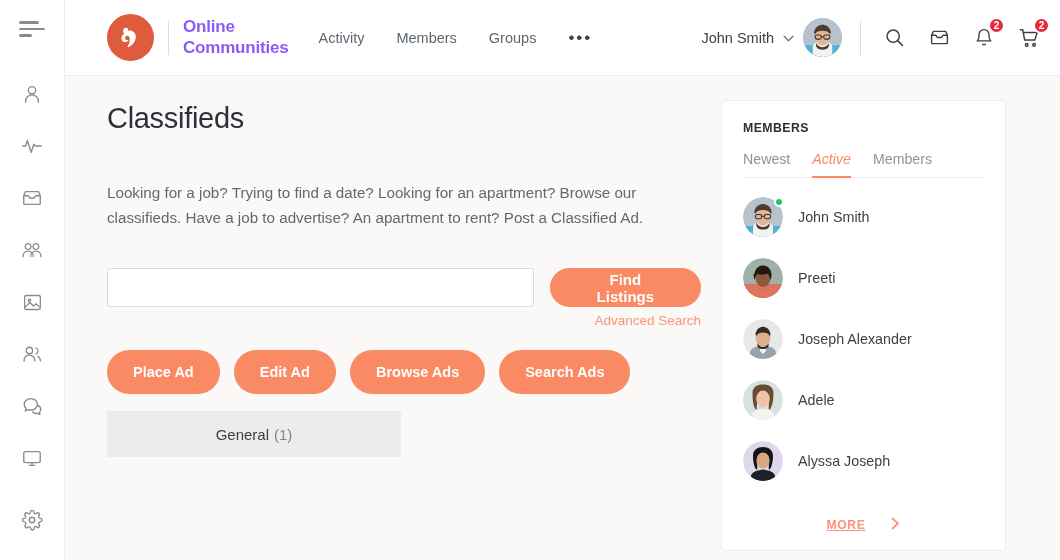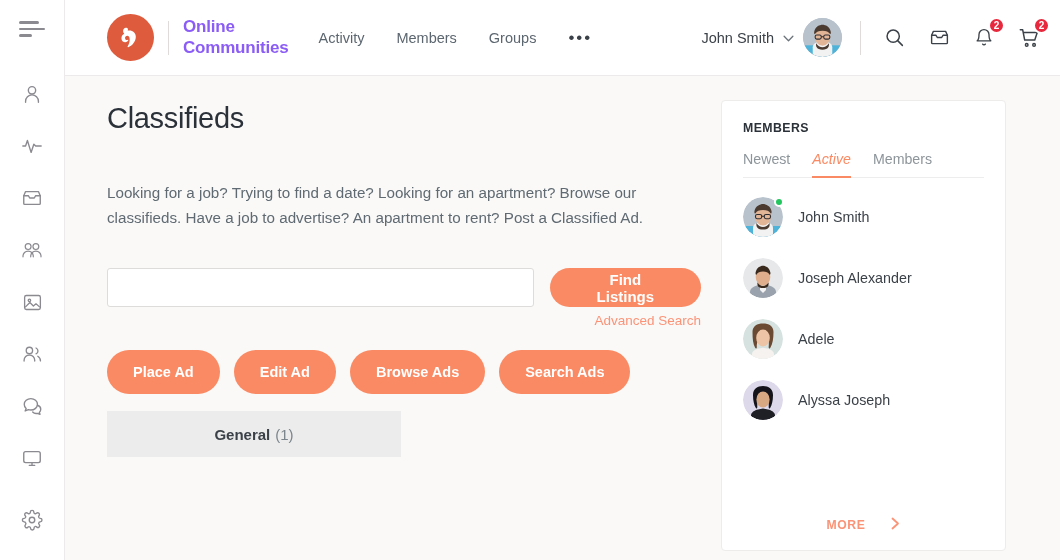--- a/index.html
+++ b/index.html
@@ -135,21 +135,21 @@
     font-family: "Liberation Sans", sans-serif;
     cursor: pointer; white-space: nowrap;
   }
   .cat-bar { margin-top: 17px; display: flex; }
   .cat-tab {
     width: 294px; height: 46px;
     background: #ececec;
     display: flex; align-items: center; justify-content: center;
     font-size: 15px; color: #3b4148; cursor: pointer; gap: 5px;
   }
-  .cat-tab b { font-weight: bold; }
+  .cat-tab b { font-weight: normal; }
   .cat-count { color: #7d868d; font-weight: normal; }
 
   
   .side { width: 285px; flex: 0 0 285px; padding-top: 24px; }
   .card {
     background: #fff;
     border: 1px solid #eeecea;
     border-radius: 4px;
     padding: 20px 21px 0 21px;
     height: 451px;
@@ -184,21 +184,21 @@
   .online-dot {
     position: absolute; top: 0px; right: -1px;
     width: 10px; height: 10px; border-radius: 50%;
     background: #22c55e; border: 2px solid #fff;
   }
   .mname { font-size: 14.3px; color: #3b4148; }
   .card-more {
     display: flex; align-items: center; justify-content: center; gap: 26px;
     padding: 11px 0 17px 0;
     font-size: 12.2px; font-weight: bold; letter-spacing: 0.6px;
-    color: #fb9377; cursor: pointer;
+    color: #fb9377; cursor: pointer; text-decoration: underline;
   }
   .card-more .chev { font-size: 14px; }
 </style>
 </head>
 <body>
 
 <div class="app">
 
   <div class="rail">
     <div class="rail-top">
@@ -444,20 +444,41 @@
                       <rect x="21.3" y="17.5" width="6.2" height="4.2" rx="1.6" fill="none" stroke="#2f2f33" stroke-width="1.1"></rect>
                       <path d="M18.7 19.3h2.6" stroke="#2f2f33" stroke-width="1.1"></path>
                     </g>
                   </svg>
                 </span>
                 <span class="online-dot"></span>
               </span>
               <span class="mname">John Smith</span>
             </div>
 
+            <div class="mrow">
+              <span class="mavatar">
+                <span class="circ">
+                  <svg width="40" height="40" viewBox="0 0 40 40">
+                    <defs>
+                        <clipPath id="m2">
+                          <circle cx="20" cy="20" r="20"></circle>
+                        </clipPath>
+                      </defs>
+                    <g clip-path="url(#m2)">
+                      <rect width="40" height="40" fill="#9fb0a6"></rect>
+                      <rect y="26" width="40" height="14" fill="#d9745f"></rect>
+                      <ellipse cx="20" cy="20" rx="7.5" ry="9" fill="#8a5a3c"></ellipse>
+                      <path d="M11.5 16c.5-6 5-8.5 8.5-8.5S28 10 28.5 16c.3 3.5-1 6-1 6-.6-3-1.8-5.2-3.4-6.4-2.2 1.4-6.5 1.6-9.6.2-1.4 1.4-2.3 3.4-2.7 6.2 0 0-1.3-2.5-1.3-6z" fill="#23180f"></path>
+                      <path d="M12.5 30c2 2.3 4.6 3.4 7.5 3.4s5.5-1.1 7.5-3.4c2.6 1.4 4.5 4 4.5 7v3H8v-3c0-3 1.9-5.6 4.5-7z" fill="#e2765c"></path>
+                    </g>
+                  </svg>
+                </span>
+              </span>
+              <span class="mname">Preeti</span>
+            </div>
 
             <div class="mrow">
               <span class="mavatar">
                 <span class="circ">
                   <svg width="40" height="40" viewBox="0 0 40 40">
                     <defs>
                         <clipPath id="m3">
                           <circle cx="20" cy="20" r="20"></circle>
                         </clipPath>
                       </defs>

